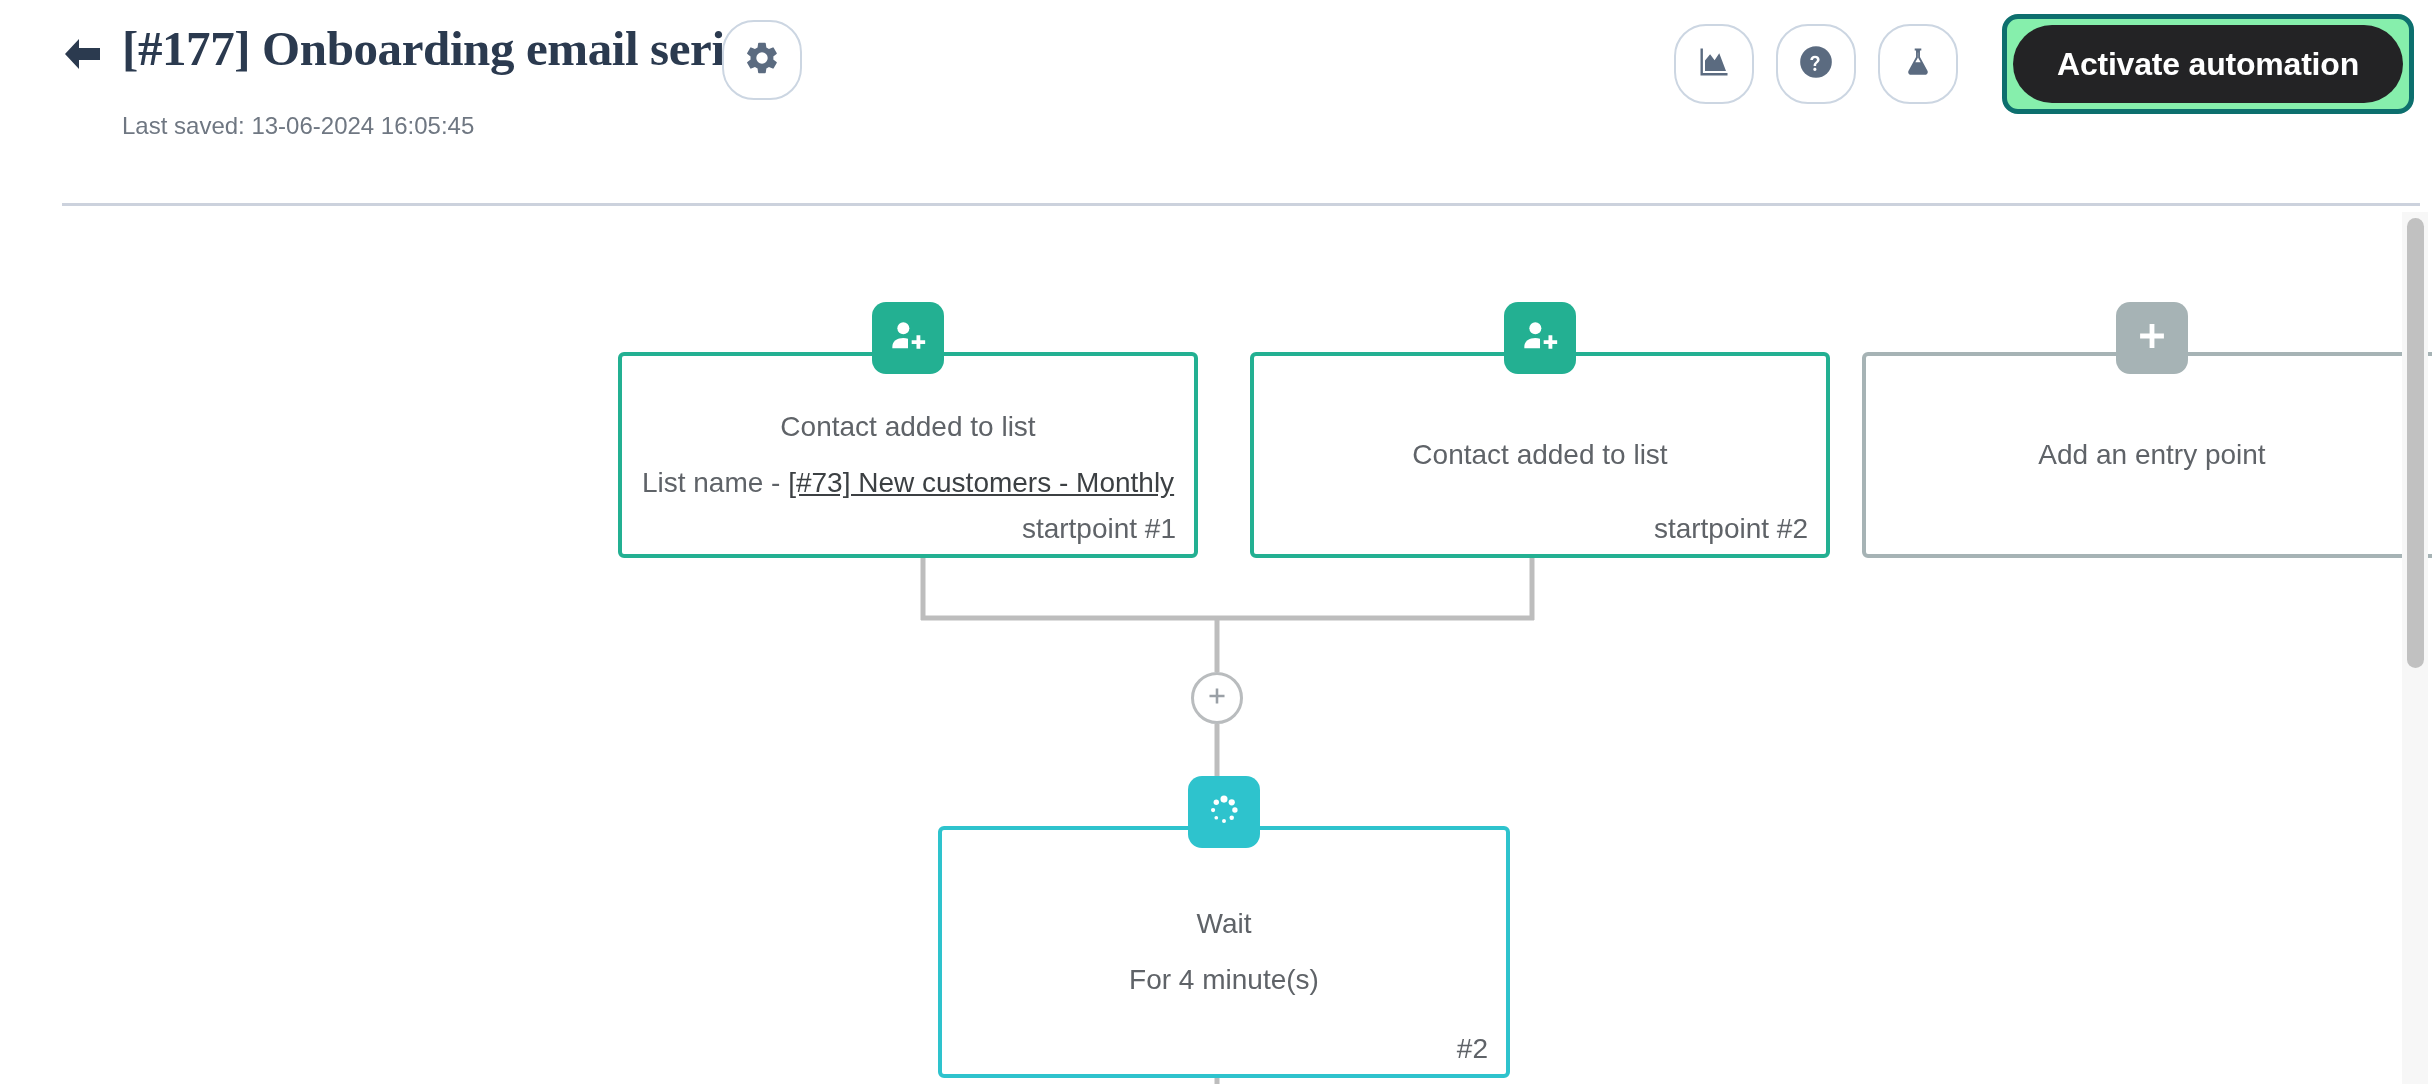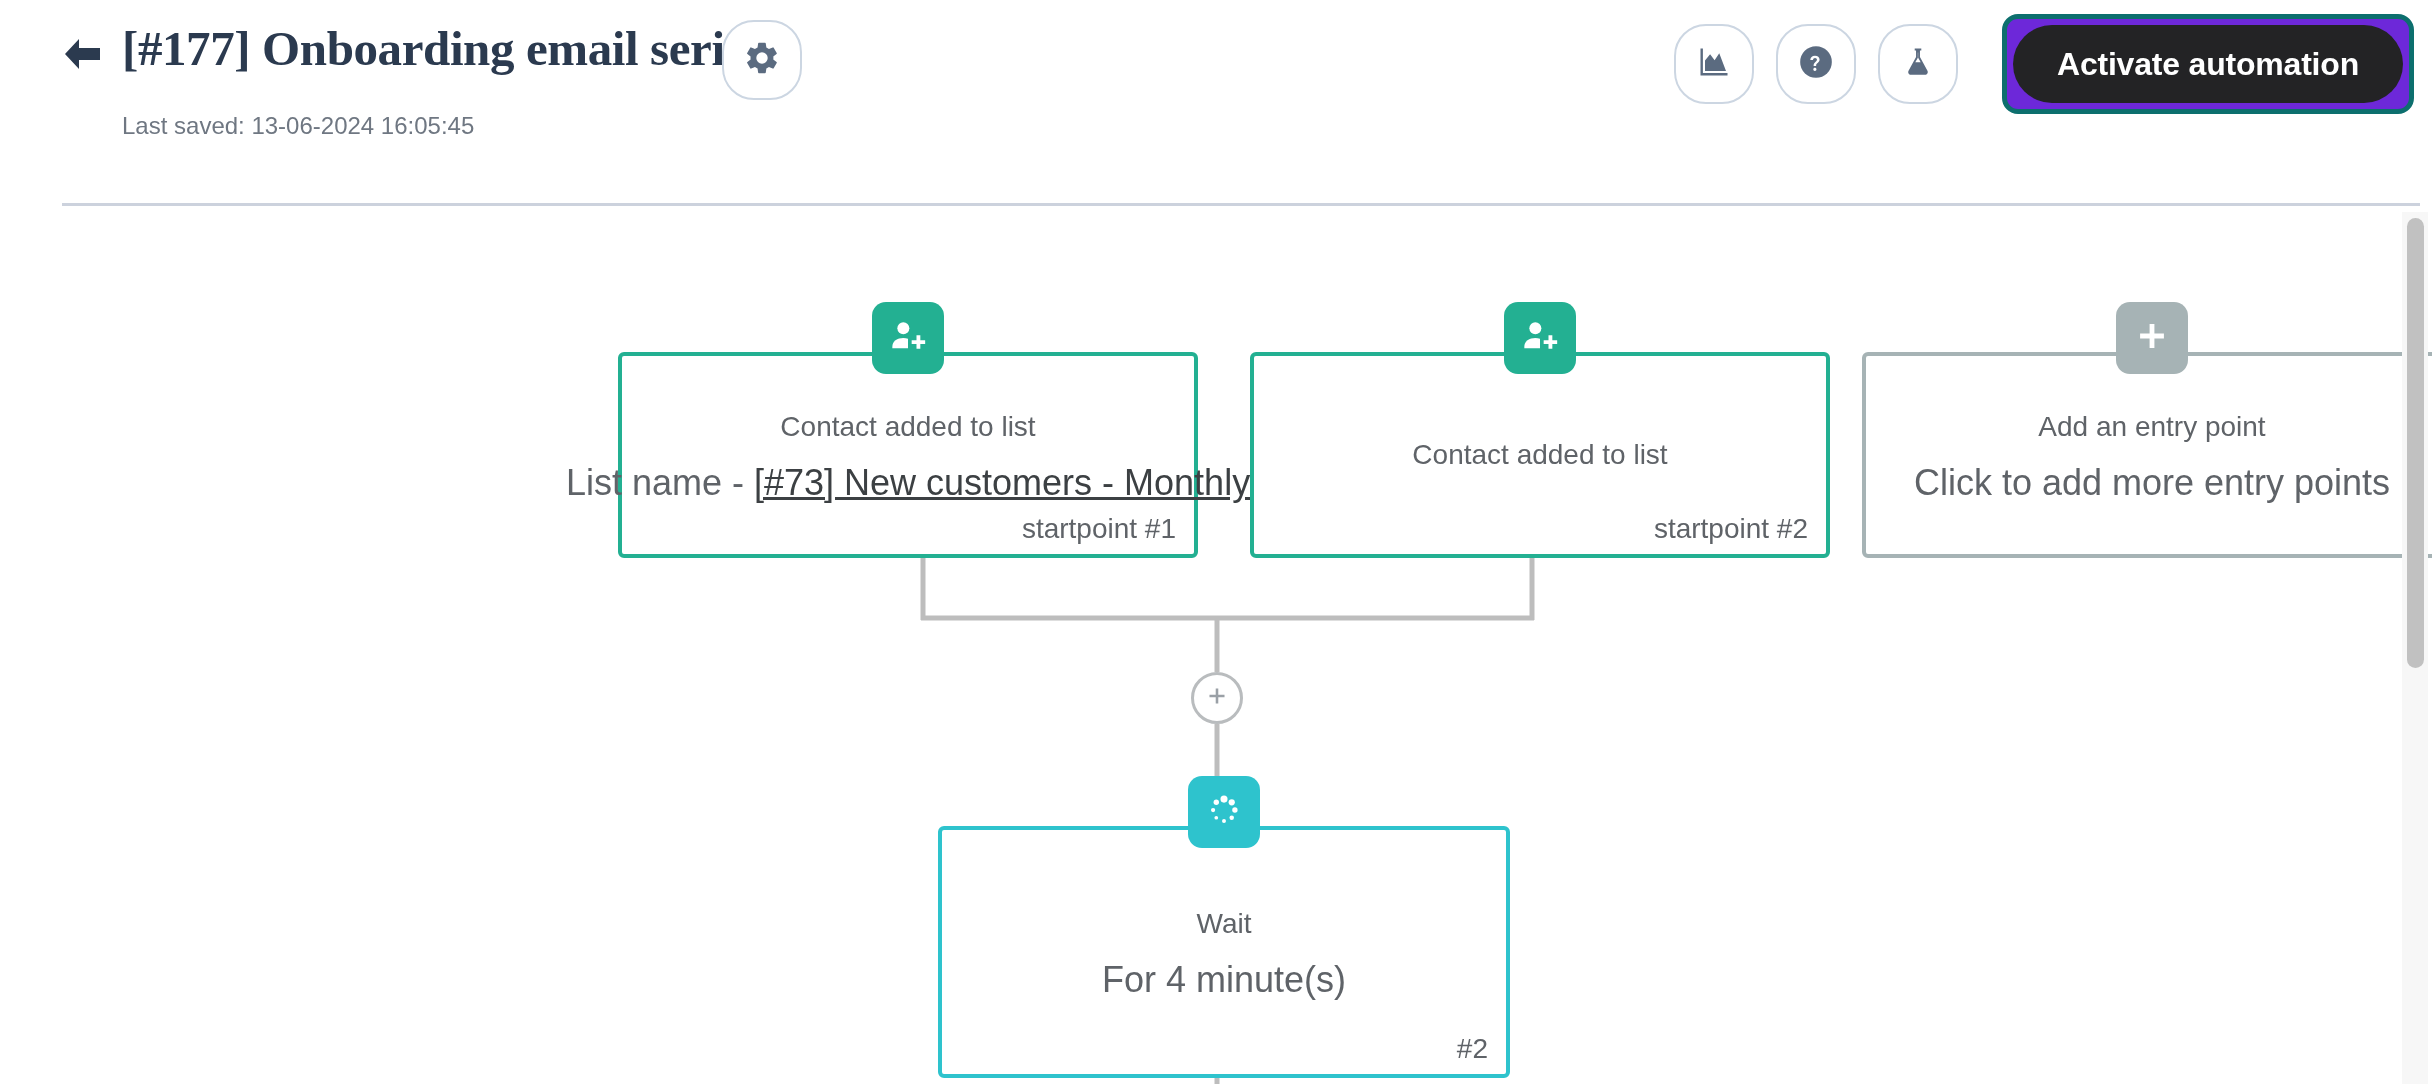--- a/index.html
+++ b/index.html
@@ -85,21 +85,21 @@
     align-items: center;
     justify-content: center;
     cursor: pointer;
     flex: 0 0 auto;
   }
 
   .activate-wrap {
     border: 5px solid #0d6f6e;
     border-radius: 16px;
     padding: 6px;
-    background: #6d28d9;
+    background: #86efac;
     flex: 0 0 auto;
     margin-left: 22px;
   }
 
   .activate-button {
     background: #232325;
     color: #ffffff;
     border: none;
     border-radius: 48px;
     height: 78px;
@@ -185,21 +185,21 @@
   }
 
   .node-title {
     font-size: 28px;
     color: #5f6368;
     text-align: center;
     line-height: 34px;
   }
 
   .node-subtitle {
-    font-size: 36px;
+    font-size: 28px;
     color: #5f6368;
     text-align: center;
     line-height: 34px;
     white-space: nowrap;
   }
 
   .node-link {
     color: #3c4043;
     text-decoration: underline;
     cursor: pointer;
@@ -361,21 +361,20 @@
     <div class="node node-add" style="left:1862px; top:146px; width:580px; height:206px;">
       <div class="node-badge badge-add">
         <span>
           <svg width="34" height="34" viewBox="0 0 24 24">
             <path fill="#ffffff" d="M10.3 3.6h3.4v6.7h6.7v3.4h-6.7v6.7h-3.4v-6.7H3.6v-3.4h6.7V3.6Z"></path>
           </svg>
         </span>
       </div>
       <div class="node-body">
         <div class="node-title">Add an entry point</div>
-        <div class="node-subtitle">Click to add more entry points</div>
       </div>
     </div>
 
     <div class="plus-circle" style="left:1191px; top:466px;">
       <span>
         <svg width="22" height="22" viewBox="0 0 24 24">
           <path fill="#9aa0a6" d="M10.6 3.8h2.8v6.8h6.8v2.8h-6.8v6.8h-2.8v-6.8H3.8v-2.8h6.8V3.8Z"></path>
         </svg>
       </span>
     </div>

